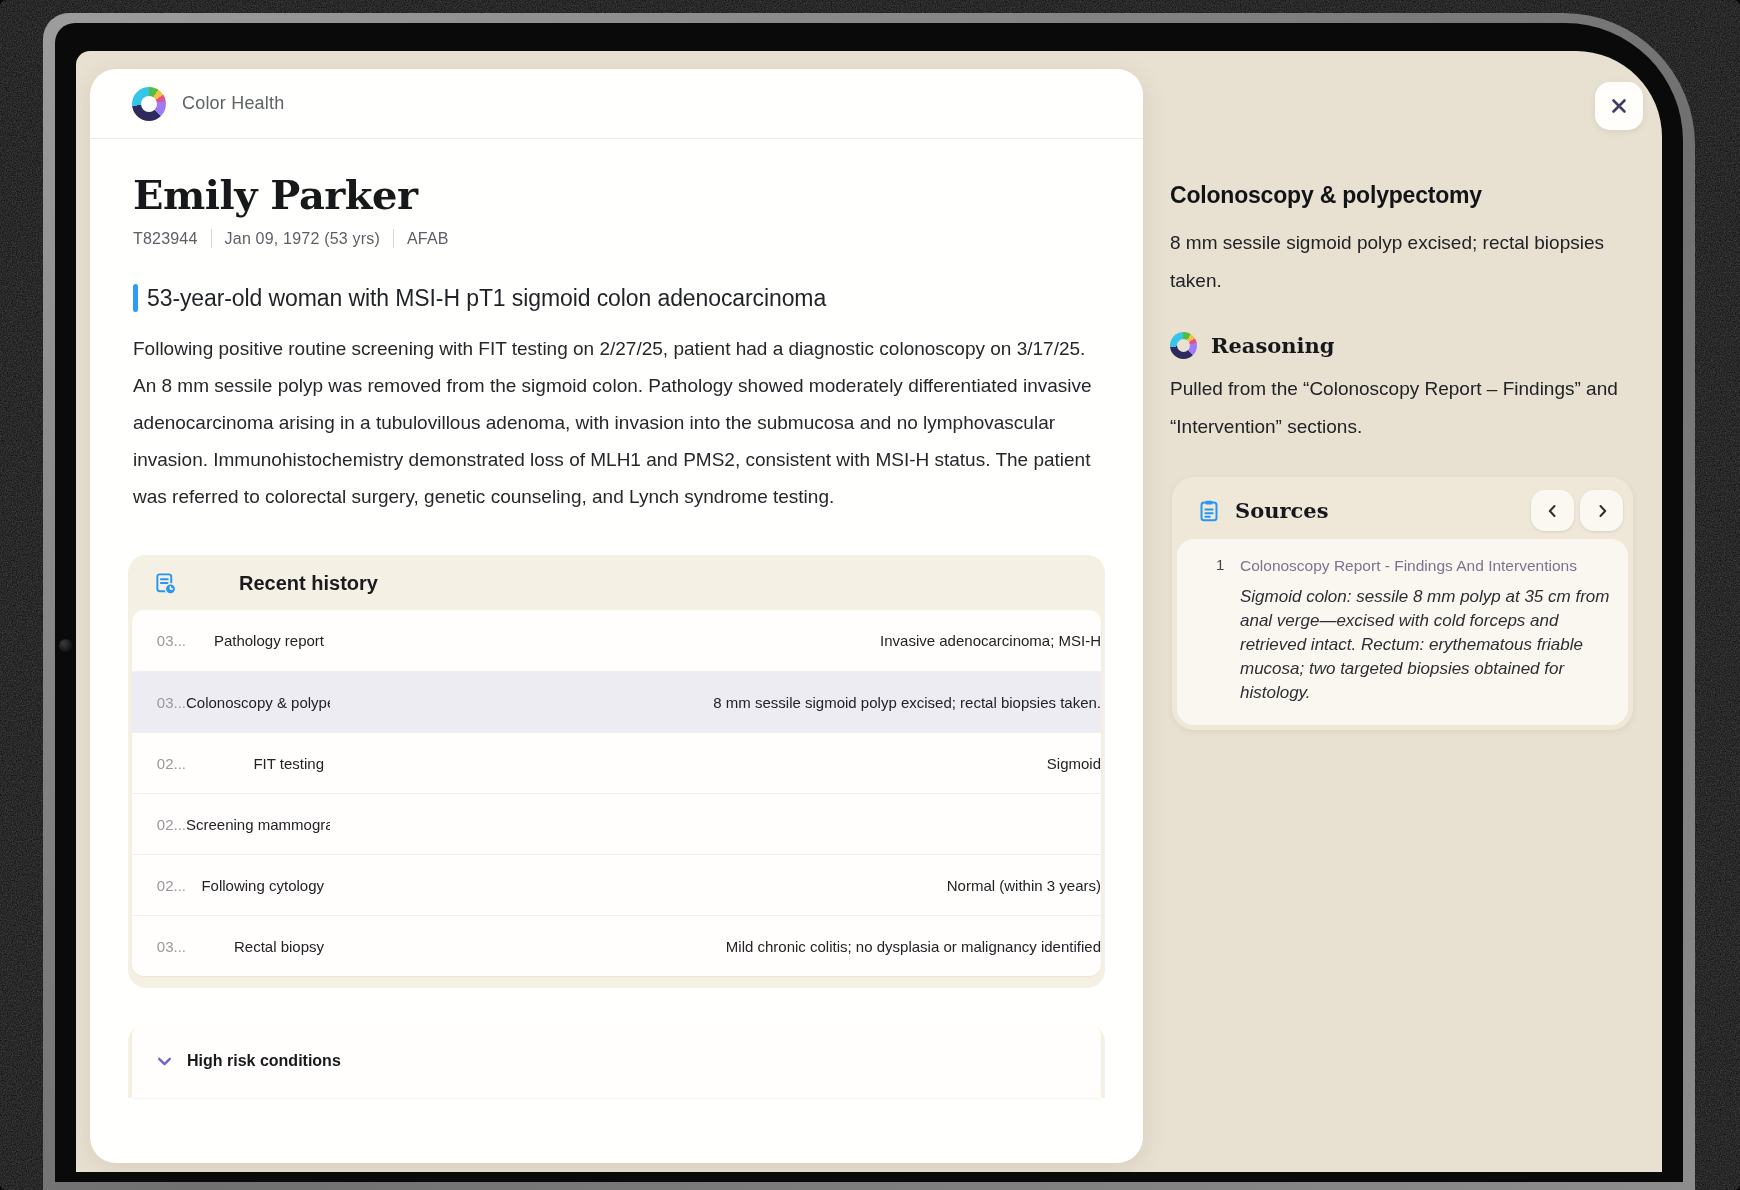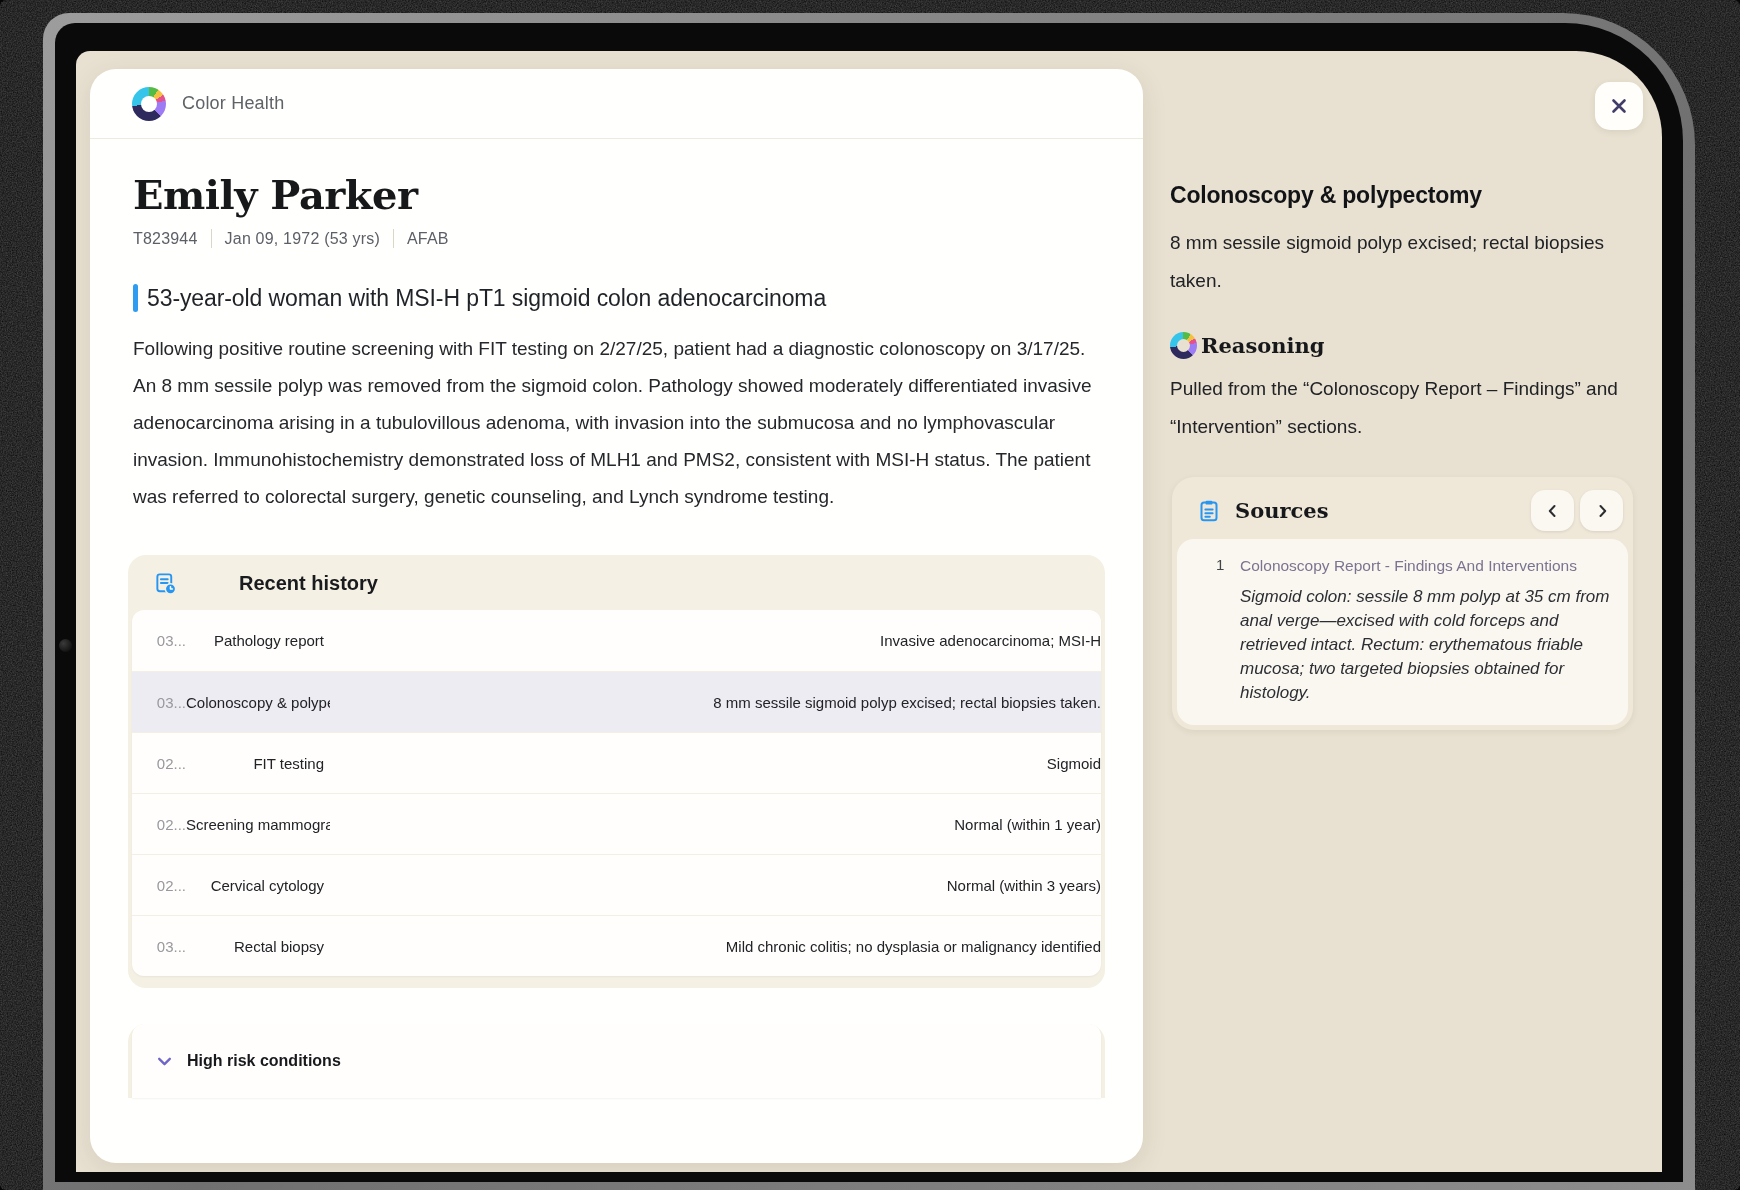--- a/index.html
+++ b/index.html
@@ -63,21 +63,21 @@
 
   .risk-row { margin:0 4px; background:#fffefc; border-radius:12px 12px 0 0; height:74px;
               display:flex; align-items:center; gap:14px; padding-left:24px;
               box-shadow:0 1px 2px rgba(0,0,0,.05); }
   .risk-label { font-size:16px; font-weight:700; color:#17191c; }
 
   
   .sidebar { position:absolute; left:1067px; top:0; width:519px; height:100%; padding:0 29px 0 27px; }
   .panel-title { margin-top:128px; font-size:23px; font-weight:700; color:#121316; line-height:32px; letter-spacing:-.2px; }
   .panel-desc { margin-top:13px; font-size:19px; line-height:38px; color:#202226; max-width:458px; }
-  .reasoning-head { margin-top:32px; display:flex; align-items:center; gap:4px; }
+  .reasoning-head { margin-top:32px; display:flex; align-items:center; gap:14px; }
   .reasoning-title { font-family:"DejaVu Serif", serif; font-weight:700; font-size:21px; color:#17181b; }
   .reasoning-text { margin-top:11px; font-size:19px; line-height:38px; color:#202226; max-width:460px; }
 
   .sources-card { margin-top:31px; margin-left:2px; width:461px; background:#efe8d9;
                   border-radius:22px; padding:5px; box-shadow:0 2px 6px rgba(70,60,40,.08); }
   .sources-head { display:flex; align-items:center; gap:14px; padding:8px 5px 8px 20px; }
   .sources-title { font-family:"DejaVu Serif", serif; font-weight:700; font-size:21px; color:#17181b; }
   .sources-nav { margin-left:auto; display:flex; gap:6px; }
   .nav-btn { width:43px; height:41px; border:none; border-radius:14px; background:#fbf8f1;
              display:flex; align-items:center; justify-content:center; cursor:pointer;
@@ -159,25 +159,24 @@
               <span class="h-detail">8 mm sessile sigmoid polyp excised; rectal biopsies taken.</span>
             </div>
             <div class="h-row">
               <span class="h-date">02...</span>
               <span class="h-event">FIT testing</span>
               <span class="h-detail">Sigmoid</span>
             </div>
             <div class="h-row">
               <span class="h-date">02...</span>
               <span class="h-event">Screening mammogram</span>
-              <span class="h-detail">Normal (within 1 year)</span>
             </div>
             <div class="h-row">
               <span class="h-date">02...</span>
-              <span class="h-event">Cervical cytology</span>
+              <span class="h-event">Following cytology</span>
               <span class="h-detail">Normal (within 3 years)</span>
             </div>
             <div class="h-row">
               <span class="h-date">03...</span>
               <span class="h-event">Rectal biopsy</span>
               <span class="h-detail">Mild chronic colitis; no dysplasia or malignancy identified</span>
             </div>
           </div>
         </div>
 

